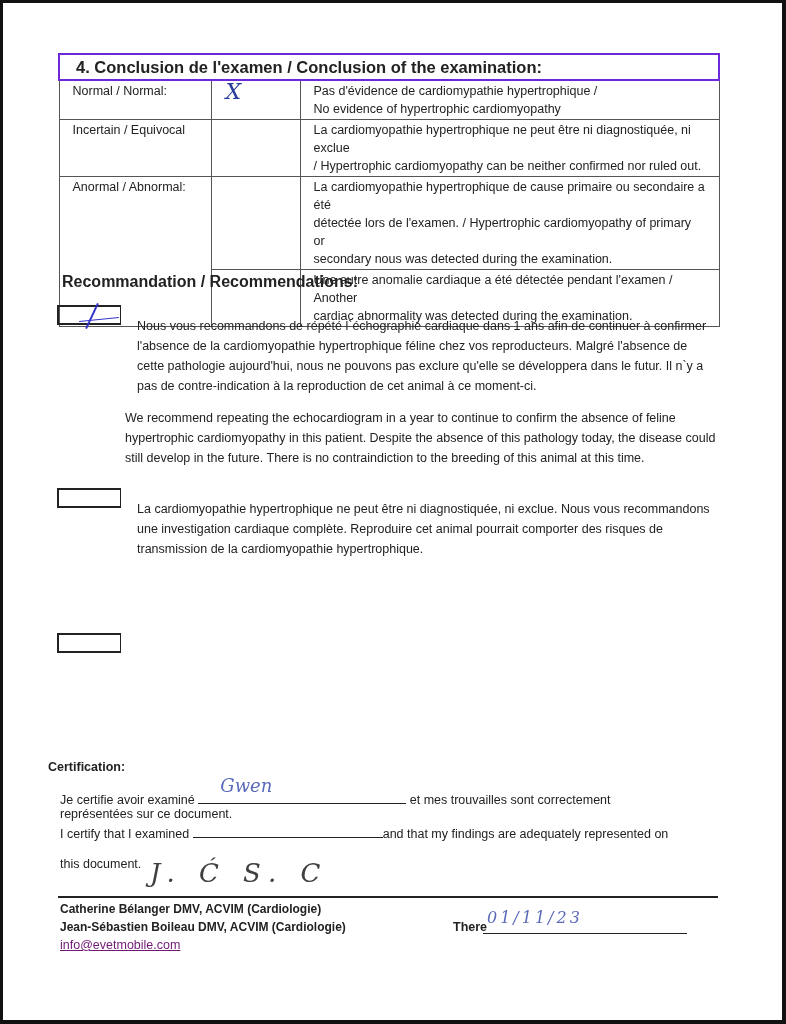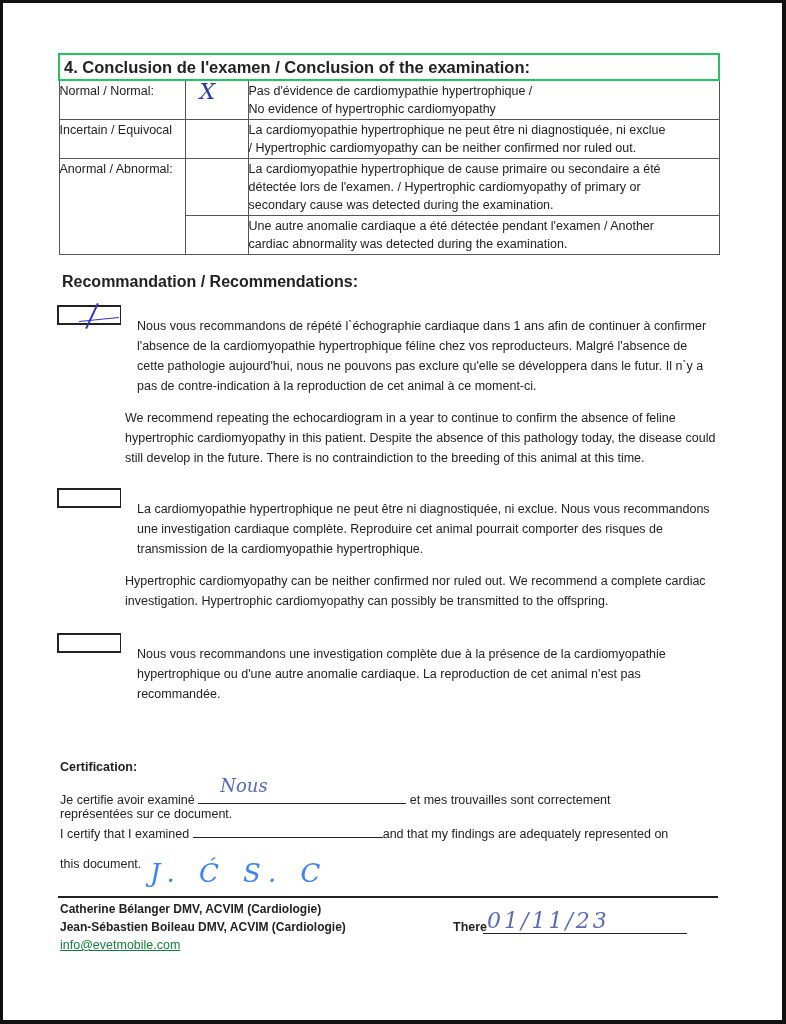--- a/index.html
+++ b/index.html
@@ -8,54 +8,54 @@
     font-family: "Liberation Sans", sans-serif; color: #222;
   }
   .page-border {
     position: absolute; left: 0; top: 0; width: 786px; height: 1024px;
     box-sizing: border-box; border: 3px solid #111; border-right-width: 4px; border-bottom-width: 4px;
   }
   .conclusion-table {
     position: absolute; left: 58px; top: 53px; width: 662px;
     border-collapse: collapse; font-size: 12.5px;
   }
-  .conclusion-table td { border: 1px solid #555; vertical-align: top; padding: 1px 0; line-height: 18px; }
+  .conclusion-table td { border: 1px solid #555; vertical-align: top; padding: 1px 13px; line-height: 18px; }
   .conclusion-table .title-cell {
-    font-size: 16.5px; font-weight: bold; padding: 2px 4px; border: 2px solid #22c55e; line-height: 20px;
+    font-size: 16.5px; font-weight: bold; padding: 2px 16px; border: 2px solid #6d28d9; line-height: 20px;
   }
   .col-label { width: 125px; }
   .col-check { width: 62px; position: relative; }
   .col-desc { }
   .check-mark { position: absolute; left: 14px; top: 2px; color: #2a3a9a; font-size: 22px; font-family: "DejaVu Serif", serif; font-style: italic; }
 
   .rec-title { position: absolute; left: 62px; top: 273px; font-size: 16px; font-weight: bold; }
   .rec-block { position: absolute; left: 57px; width: 670px; font-size: 12.5px; line-height: 20px; }
   .rec-box {
     position: absolute; left: 0; top: 1px; width: 64px; height: 20px; box-sizing: border-box;
     border: 2px solid #222; border-right-width: 1px;
   }
   .rec-box.checked .slash { position: absolute; left: 32px; top: -5px; width: 2px; height: 28px; background: #33c; transform: rotate(25deg); }
   .rec-box.checked .stroke { position: absolute; left: 20px; top: 12px; width: 40px; height: 1px; background: #33c; transform: rotate(-6deg); }
   .rec-text { margin-left: 68px; }
   .rec-para-fr { margin: 12px; }
   .rec-para-en { margin: 6px 0 0 0; }
 
-  .cert-title { position: absolute; left: 60px; top: 760px; font-size: 12.5px; font-weight: bold; }
+  .cert-title { position: absolute; left: 48px; top: 760px; font-size: 12.5px; font-weight: bold; }
   .cert-line { position: absolute; left: 60px; font-size: 12.5px; line-height: 17px; }
   .blank { display: inline-block; border-bottom: 1px solid #222; height: 14px; vertical-align: baseline; position: relative; }
   .handwritten { font-family: "DejaVu Serif", serif; color: #5a6ab8; font-style: italic; }
   .patient-name { position: absolute; left: 22px; top: -12px; font-size: 18px; }
 
-  .signature { position: absolute; left: 150px; top: 858px; font-size: 26px; color: #3b82f6; letter-spacing: 8px; }
+  .signature { position: absolute; left: 150px; top: 858px; font-size: 26px; color: #404040; letter-spacing: 8px; }
   .sig-line { position: absolute; left: 58px; top: 896px; width: 660px; height: 2px; background: #222; }
   .vet-name { position: absolute; left: 60px; font-size: 12px; font-weight: bold; }
-  .email { position: absolute; left: 60px; top: 938px; font-size: 12.5px; color: #15803d; text-decoration: underline; }
+  .email { position: absolute; left: 60px; top: 938px; font-size: 12.5px; color: #701a75; text-decoration: underline; }
   .date-label { position: absolute; left: 453px; top: 920px; font-size: 12.5px; font-weight: bold; }
   .date-blank { position: absolute; left: 483px; top: 918px; width: 204px; height: 15px; border-bottom: 1px solid #222; }
-  .date-value { position: absolute; left: 4px; top: -10px; font-size: 22px; letter-spacing: 3px; }
+  .date-value { position: absolute; left: 4px; top: -10px; font-size: 16px; letter-spacing: 3px; }
 </style>
 </head>
 <body>
 
 <div class="page-border"></div>
 
 <table class="conclusion-table">
   <tbody>
       <tr>
     <td colspan="3" class="title-cell">4. Conclusion de l'examen / Conclusion of the examination:</td>
@@ -77,21 +77,21 @@
       <div>La cardiomyopathie hypertrophique ne peut être ni diagnostiquée, ni exclue</div>
       <div>/ Hypertrophic cardiomyopathy can be neither confirmed nor ruled out.</div>
     </td>
   </tr>
   <tr>
     <td class="col-label" rowspan="2">Anormal / Abnormal:</td>
     <td class="col-check"></td>
     <td class="col-desc">
       <div>La cardiomyopathie hypertrophique de cause primaire ou secondaire a été</div>
       <div>détectée lors de l'examen. / Hypertrophic cardiomyopathy of primary or</div>
-      <div>secondary cause was detected during the examination.</div>
+      <div>secondary nous was detected during the examination.</div>
     </td>
   </tr>
   <tr>
     <td class="col-check"></td>
     <td class="col-desc">
       <div>Une autre anomalie cardiaque a été détectée pendant l'examen / Another</div>
       <div>cardiac abnormality was detected during the examination.</div>
     </td>
   </tr>
 </tbody>
@@ -107,35 +107,33 @@
   <div class="rec-text">
     <p class="rec-para-fr">Nous vous recommandons de répété l`échographie cardiaque dans 1 ans afin de continuer à confirmer l'absence de la cardiomyopathie hypertrophique féline chez vos reproducteurs. Malgré l'absence de cette pathologie aujourd'hui, nous ne pouvons pas exclure qu'elle se développera dans le futur. Il n`y a pas de contre-indication à la reproduction de cet animal à ce moment-ci.</p>
     <p class="rec-para-en">We recommend repeating the echocardiogram in a year to continue to confirm the absence of feline hypertrophic cardiomyopathy in this patient. Despite the absence of this pathology  today, the disease could still develop in the future. There is no contraindiction to the breeding of this animal at this time.</p>
   </div>
 </div>
 
 <div class="rec-block" style="top:487px;">
   <div class="rec-box"></div>
   <div class="rec-text">
     <p class="rec-para-fr">La cardiomyopathie hypertrophique ne peut être ni diagnostiquée, ni exclue. Nous vous recommandons une investigation cardiaque complète. Reproduire cet animal pourrait comporter des risques de transmission de la cardiomyopathie hypertrophique.</p>
-    <p class="rec-para-en">Hypertrophic cardiomyopathy can be neither confirmed nor ruled out. We recommend a complete cardiac investigation. Hypertrophic cardiomyopathy can possibly be transmitted to the offspring.</p>
   </div>
 </div>
 
 <div class="rec-block" style="top:632px;">
   <div class="rec-box"></div>
   <div class="rec-text">
-    <p class="rec-para-fr">Nous vous recommandons une investigation complète due à la présence de la cardiomyopathie hypertrophique ou d'une autre anomalie cardiaque. La reproduction de cet animal n'est pas recommandée.</p>
   </div>
 </div>
 
 <div class="cert-title">Certification:</div>
 
 <div class="cert-line" style="top:789px;">
-  <span>Je certifie avoir examiné </span><span class="blank" style="width:208px;"><span class="patient-name handwritten">Nous</span></span><span> et mes trouvailles sont correctement</span>
+  <span>Je certifie avoir examiné </span><span class="blank" style="width:208px;"><span class="patient-name handwritten">Gwen</span></span><span> et mes trouvailles sont correctement</span>
 </div>
 <div class="cert-line" style="top:806px;">représentées sur ce document.</div>
 <div class="cert-line" style="top:823px;">
   <span>I certify that I examined </span><span class="blank" style="width:190px;"></span><span>and that my findings are adequately represented on</span>
 </div>
 <div class="cert-line" style="top:840px;margin-top:16px;">this document.</div>
 
 <div class="signature handwritten">J. Ć  S. C</div>
 <div class="sig-line"></div>
 

